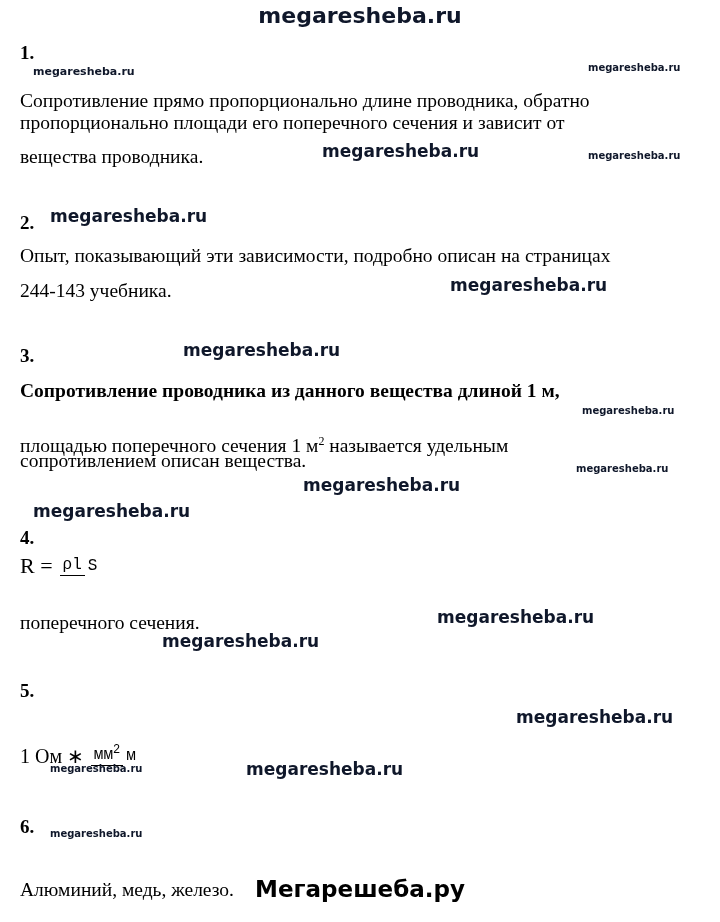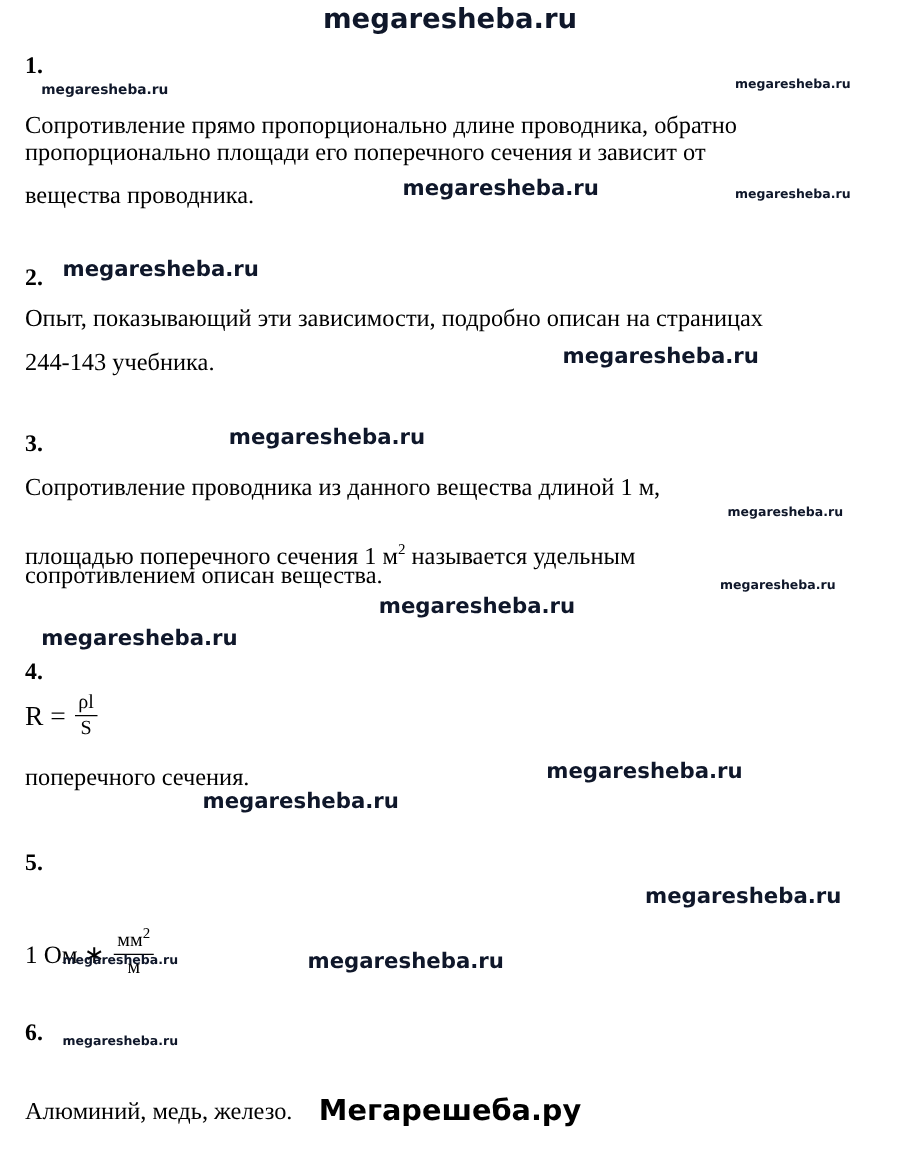--- a/index.html
+++ b/index.html
@@ -50,24 +50,25 @@
 
   .formula-row {
     display: flex;
     align-items: center;
     gap: 7px;
   }
   .f-lhs { font-size: 22px; }
   .f-pre { font-size: 20px; }
   .frac {
     display: inline-flex;
-    flex-direction: column;
-    align-items: center;
+    flex-direction: row;
+    align-items: flex-start;
     font-size: 16px;
     line-height: 1.15;
+    font-family: Liberation Mono, monospace;
   }
   .frac .top {
     border-bottom: 1.5px solid #000;
     padding: 0 3px 1px 3px;
   }
   .frac .bot { padding: 1px 3px 0 3px; }
 </style>
 </head>
 <body>
 
@@ -86,21 +87,21 @@
 <div class="abs num" style="left:20px; top:212px;">2.</div>
 <div class="abs wm wm-md" style="left:50px; top:206px;">megaresheba.ru</div>
 
 <div class="abs body-line" style="left:20px; top:245px;">Опыт, показывающий эти зависимости, подробно описан на страницах</div>
 <div class="abs body-line" style="left:20px; top:280px;">244-143 учебника.</div>
 <div class="abs wm wm-md" style="left:450px; top:275px;">megaresheba.ru</div>
 
 <div class="abs num" style="left:20px; top:345px;">3.</div>
 <div class="abs wm wm-md" style="left:183px; top:340px;">megaresheba.ru</div>
 
-<div class="abs body-line" style="left:20px; top:380px;">Сопротивление проводника из данного вещества длиной 1 м,</div>
+<div class="abs body-line" style="left:20px; top:380px;font-weight:bold;">Сопротивление проводника из данного вещества длиной 1 м,</div>
 <div class="abs wm wm-sm" style="left:582px; top:405px;">megaresheba.ru</div>
 <div class="abs body-line" style="left:20px; top:435px;"><span>площадью поперечного сечения 1 м</span><sup class="s2">2</sup><span> называется удельным</span></div>
 <div class="abs body-line" style="left:20px; top:450px;">сопротивлением описан вещества.</div>
 <div class="abs wm wm-sm" style="left:576px; top:463px;">megaresheba.ru</div>
 
 <div class="abs wm wm-md" style="left:303px; top:475px;">megaresheba.ru</div>
 <div class="abs wm wm-md" style="left:33px; top:501px;">megaresheba.ru</div>
 
 <div class="abs num" style="left:20px; top:527px;">4.</div>
 

